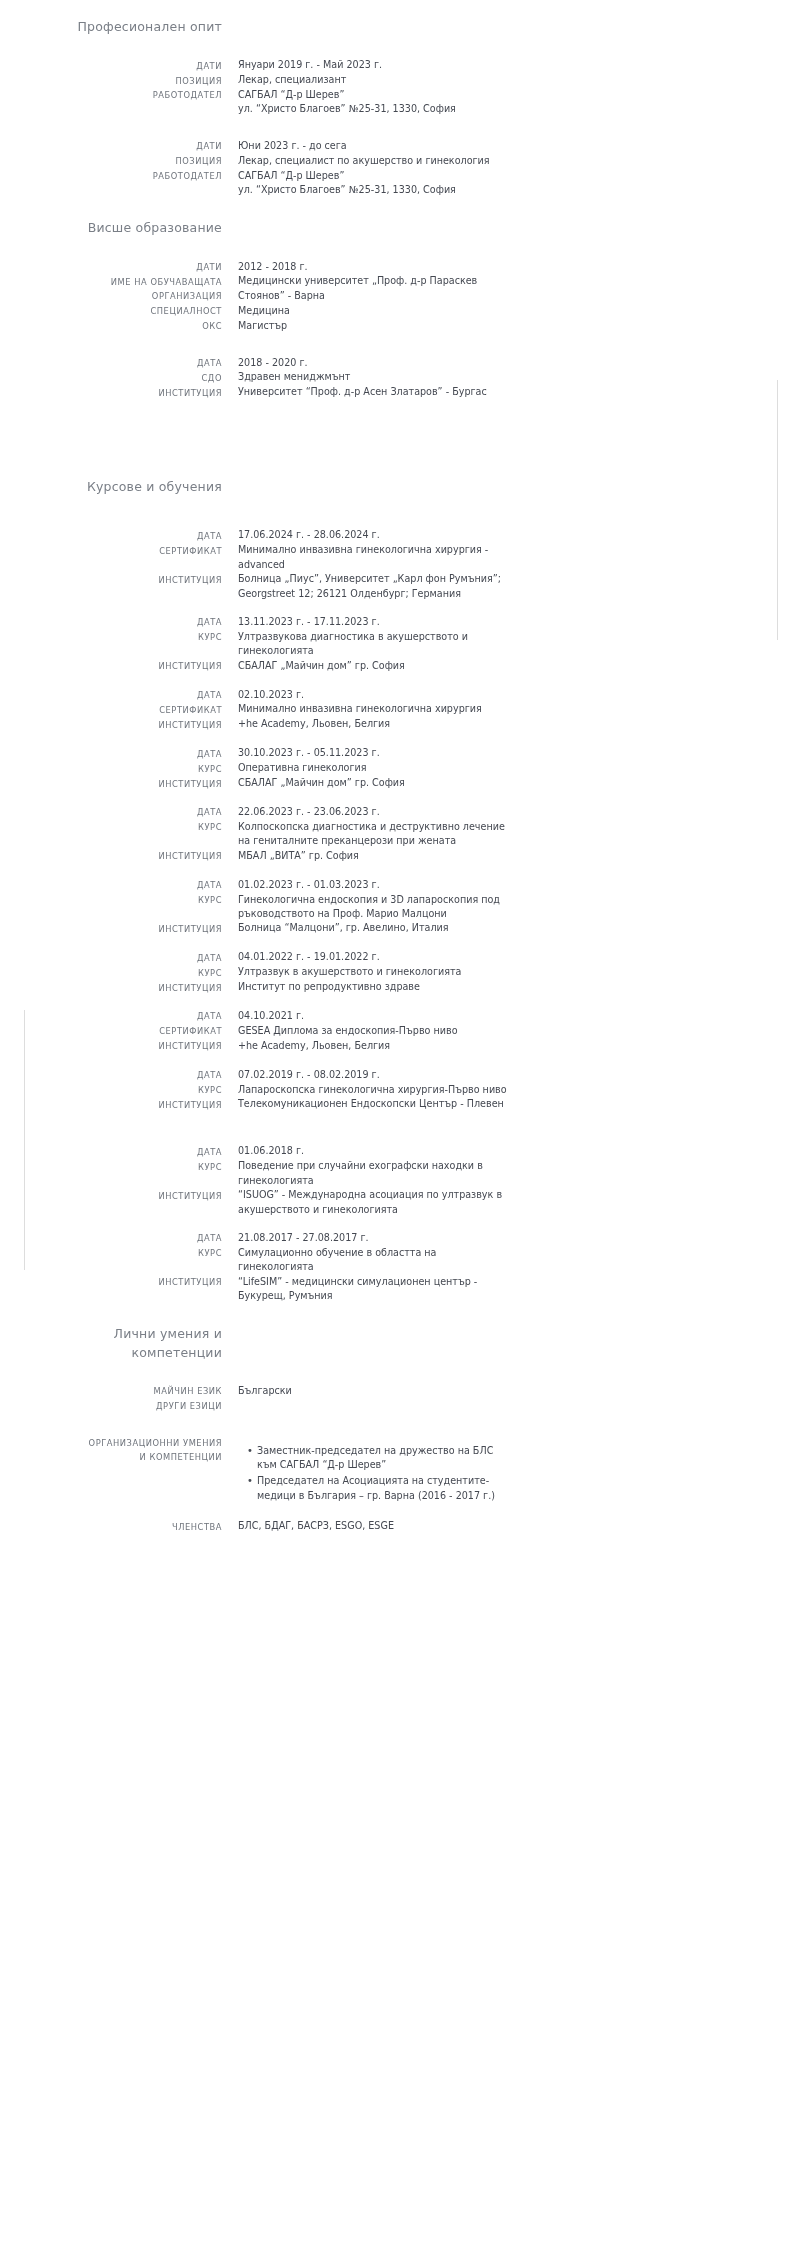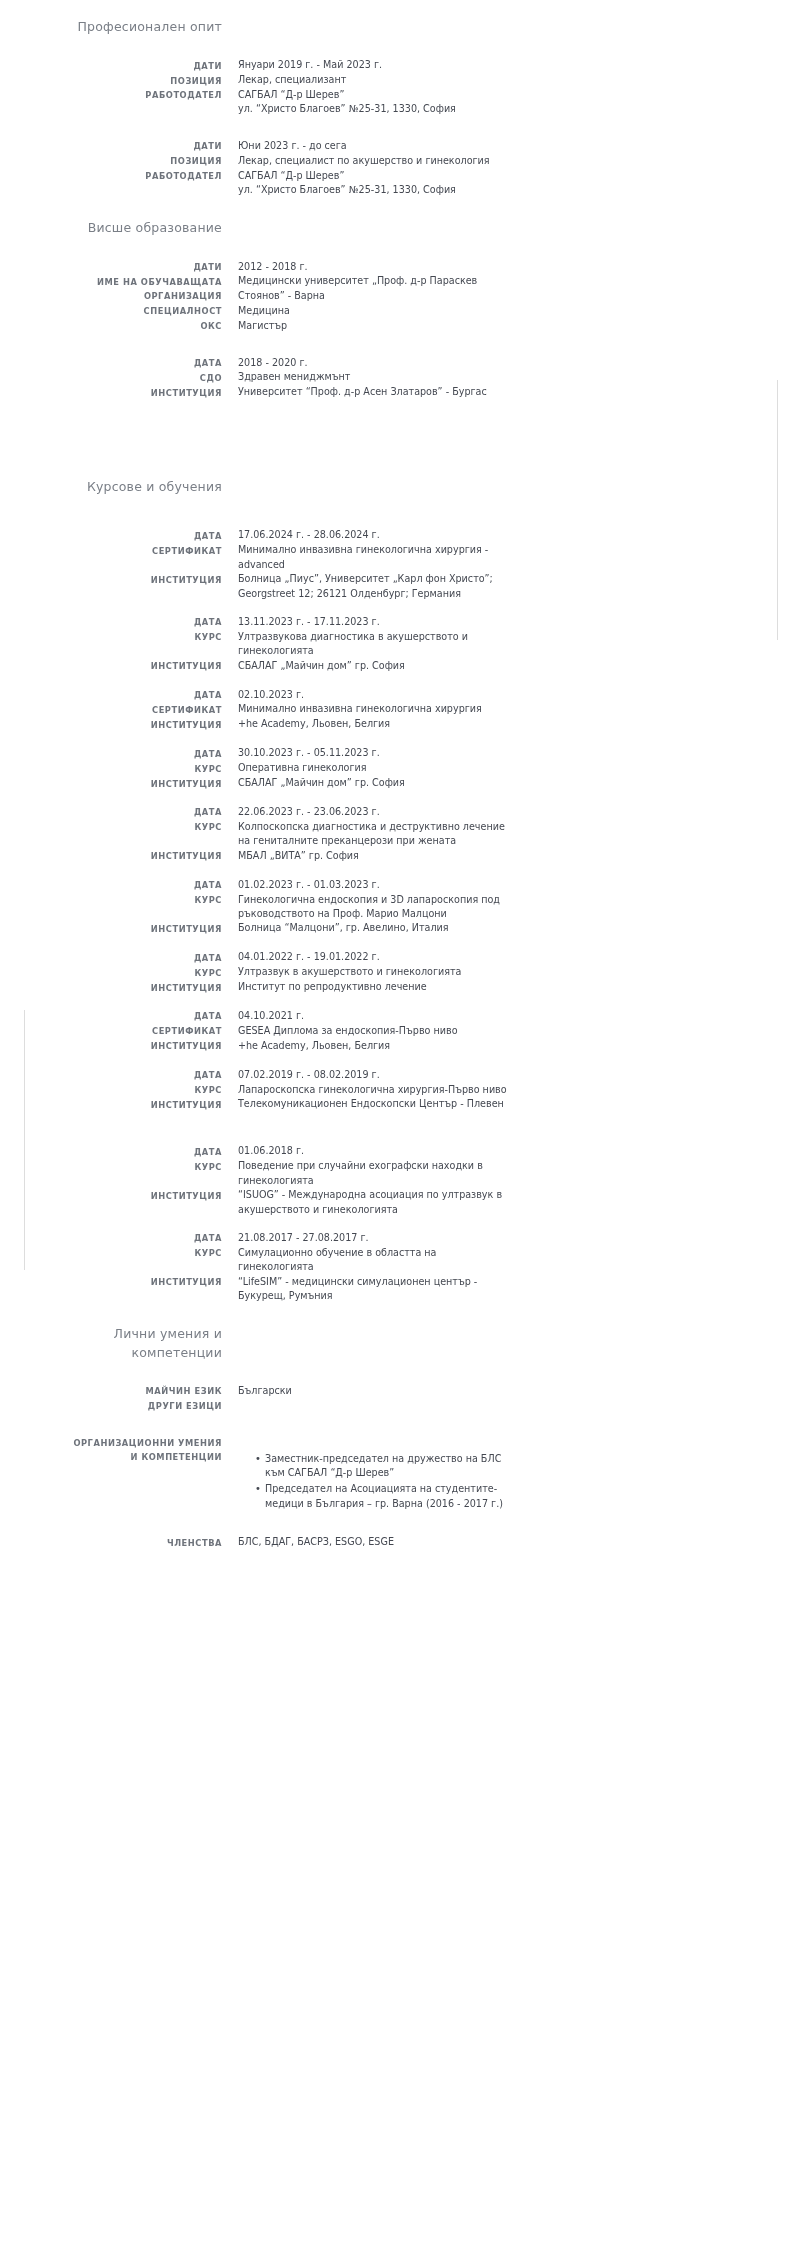--- a/index.html
+++ b/index.html
@@ -67,41 +67,41 @@
   }
   .row {
     display: flex;
     align-items: flex-start;
   }
   .lbl {
     width: 222px;
     flex: 0 0 222px;
     text-align: right;
     font-size: 8.3px;
-    font-weight: 700;
+    font-weight: 400;
     letter-spacing: 0.55px;
     color: #6e737b;
     text-transform: uppercase;
     line-height: 14.4px;
     padding-top: 0.5px;
     box-sizing: border-box;
   }
   .lbl .l2 { display: block; }
   .val {
     flex: 1 1 auto;
     padding-left: 16px;
     font-size: 9.6px;
     color: #444851;
     line-height: 14.4px;
     max-width: 330px;
   }
   .val .line { display: block; }
   .val .ital { font-style: italic; }
   .val ul {
-    margin: 16px;
+    margin: 8px;
     padding-left: 11px;
     list-style: none;
   }
   .val li {
     position: relative;
     padding-left: 0;
     margin-bottom: 2px;
   }
   .val li:before {
     content: "\2022";
@@ -251,21 +251,21 @@
     <div class="row">
       <div class="lbl">СЕРТИФИКАТ</div>
       <div class="val">
         <span class="line">Минимално инвазивна гинекологична хирургия -</span>
         <span class="line">advanced</span>
       </div>
     </div>
     <div class="row">
       <div class="lbl">ИНСТИТУЦИЯ</div>
       <div class="val">
-        <span class="line">Болница „Пиус”, Университет „Карл фон Христо”;</span>
+        <span class="line">Болница „Пиус”, Университет „Карл фон Румъния”;</span>
         <span class="line">Georgstreet 12; 26121 Олденбург; Германия</span>
       </div>
     </div>
   </div>
 
   <div class="gap-s"></div>
 
   <div class="entry">
     <div class="row">
       <div class="lbl">ДАТА</div>
@@ -393,21 +393,21 @@
     </div>
     <div class="row">
       <div class="lbl">КУРС</div>
       <div class="val">
         <span class="line">Ултразвук в акушерството и гинекологията</span>
       </div>
     </div>
     <div class="row">
       <div class="lbl">ИНСТИТУЦИЯ</div>
       <div class="val">
-        <span class="line">Институт по репродуктивно лечение</span>
+        <span class="line">Институт по репродуктивно здраве</span>
       </div>
     </div>
   </div>
 
   <div class="gap-s"></div>
 
   <div class="entry">
     <div class="row">
       <div class="lbl">ДАТА</div>
       <div class="val">

